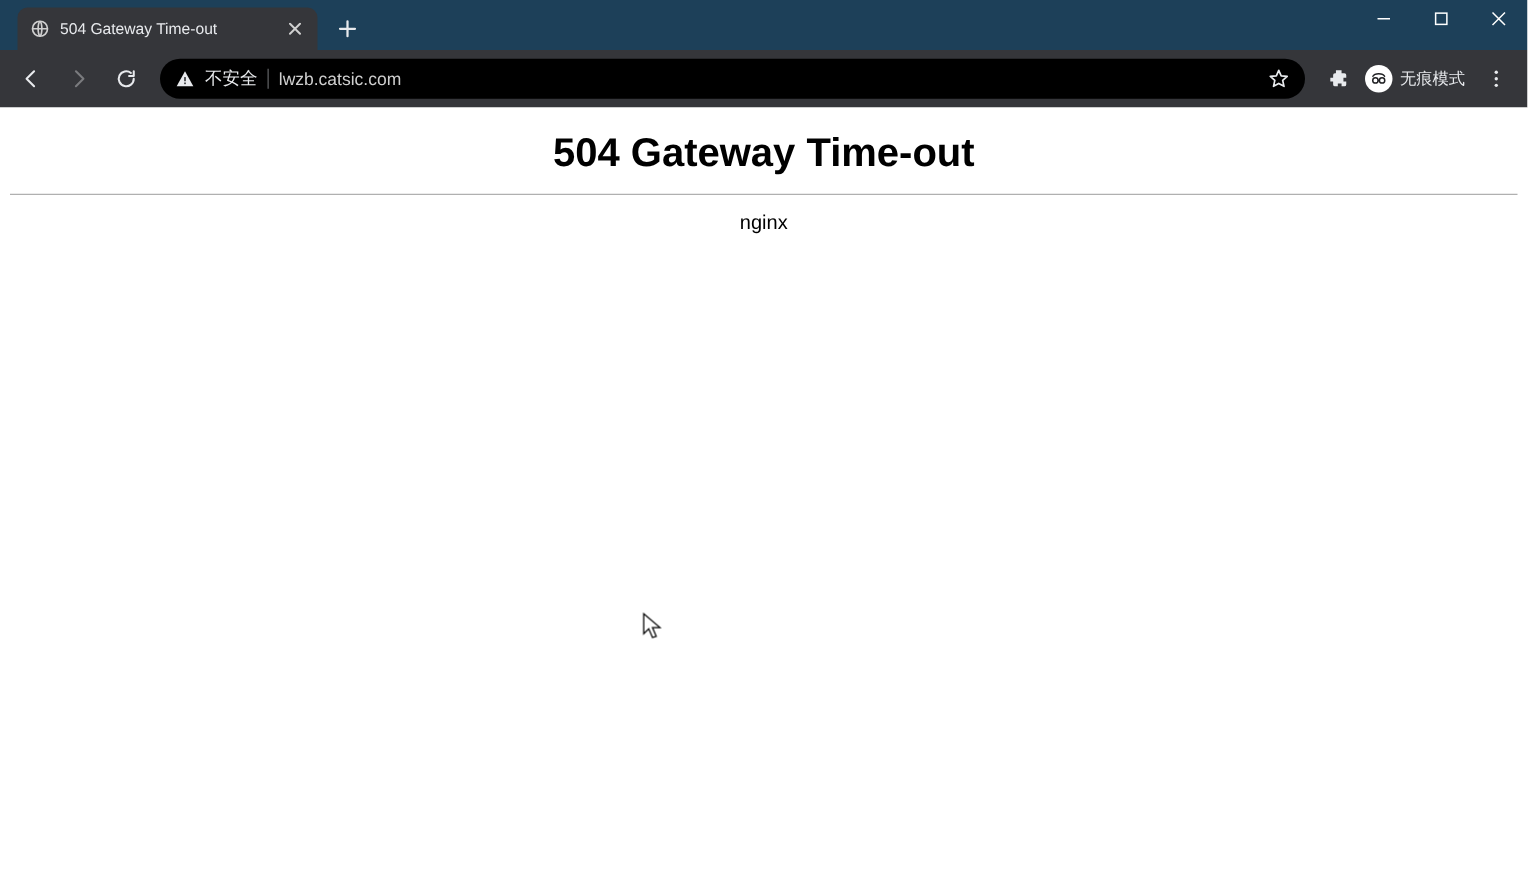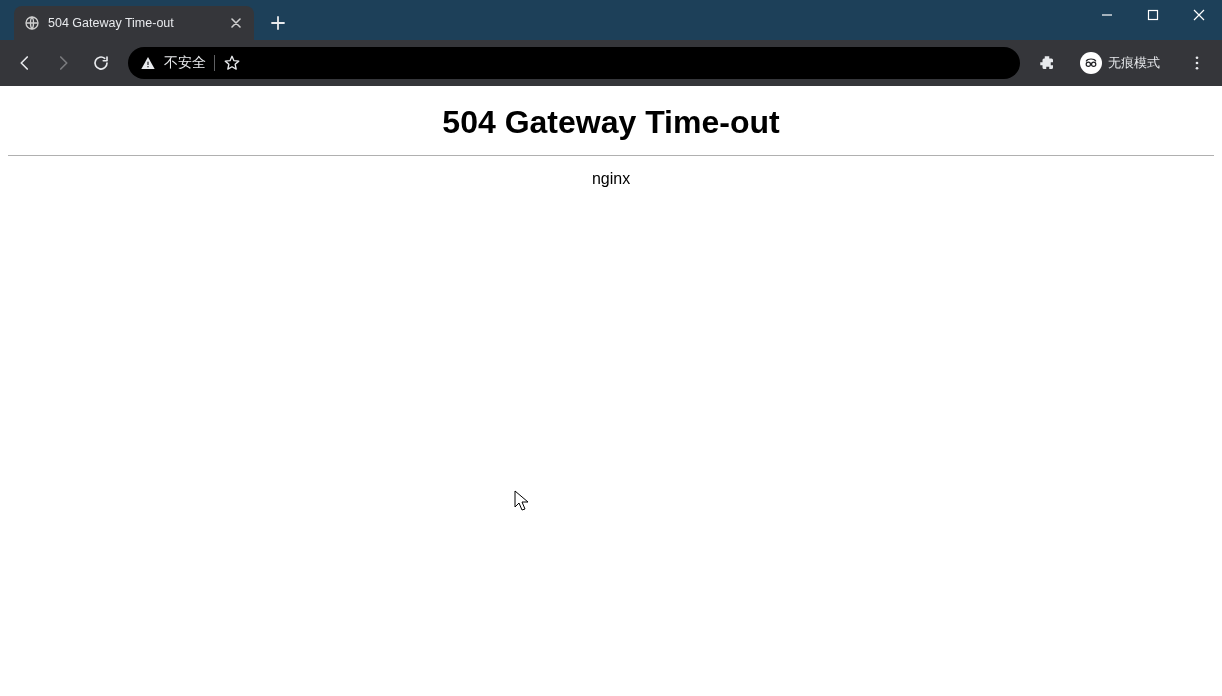--- a/index.html
+++ b/index.html
@@ -108,21 +108,21 @@
   .omnibox .sec-icon svg { width: 16px; height: 16px; }
   .omnibox .sec-text { color: #e8eaed; white-space: nowrap; }
   .omnibox .sep {
     width: 1px; height: 16px; background: #5f6063;
   }
   .omnibox .url-text { flex: 1; color: #cfcfcf; white-space: nowrap; overflow: hidden; text-overflow: ellipsis; }
   .omnibox .star { display: inline-flex; align-items: center; color: #9aa0a6; }
   .omnibox .star svg { width: 18px; height: 18px; }
 
   .rhs-controls {
-    display: flex; align-items: center; gap: 14px;
+    display: flex; align-items: center; gap: 2px;
   }
   .rhs-btn {
     width: 34px; height: 34px;
     display: inline-flex; align-items: center; justify-content: center;
     color: #e8eaed;
     border-radius: 50%;
   }
   .rhs-btn svg { width: 18px; height: 18px; }
   .incog-chip {
     display: inline-flex; align-items: center; gap: 6px;
@@ -238,20 +238,21 @@
   <div class="omnibox">
     <span class="sec-icon">
       <svg viewBox="0 0 24 24">
           <path d="M12 3l10 18H2L12 3z" fill="#e8eaed"></path>
           <rect x="11" y="10" width="2" height="5" fill="#35363a"></rect>
           <rect x="11" y="16.5" width="2" height="2" fill="#35363a"></rect>
         </svg>
     </span>
     <span class="sec-text">不安全</span>
     <span class="sep"></span>
+    <span class="url-text">lwzb.catsic.com</span>
     <span class="star">
       <svg viewBox="0 0 24 24">
           <path d="M12 3l2.6 5.9 6.4.6-4.8 4.3 1.4 6.3L12 17l-5.6 3.1 1.4-6.3L3 9.5l6.4-.6L12 3z" fill="none" stroke="#e8eaed" stroke-width="1.8" stroke-linejoin="round"></path>
         </svg>
     </span>
   </div>
 
   <div class="rhs-controls">
     <span class="rhs-btn">
       <svg viewBox="0 0 24 24">

